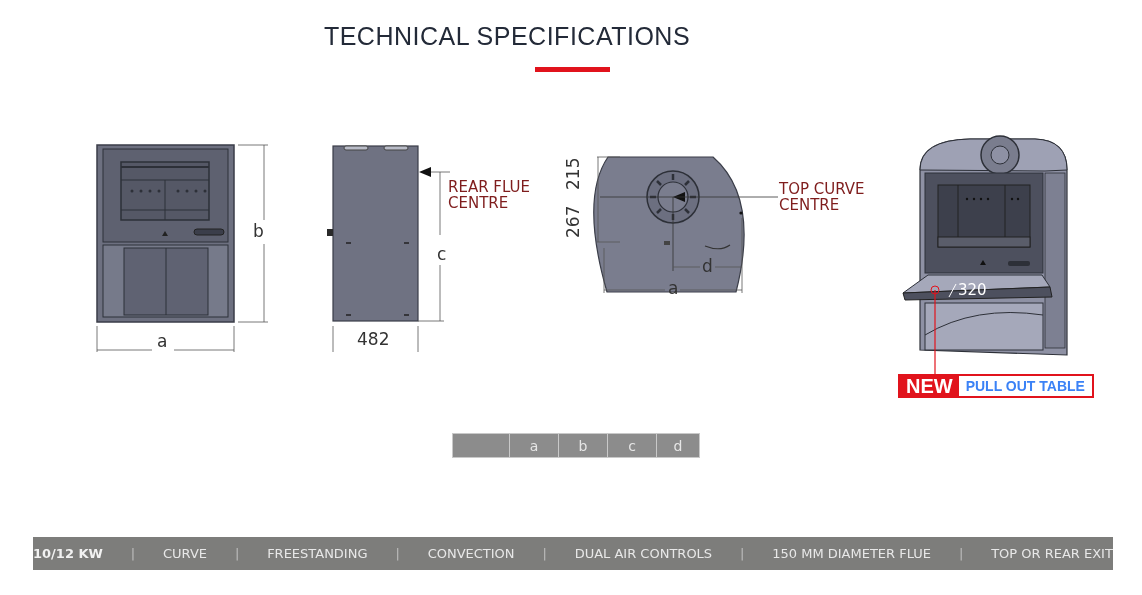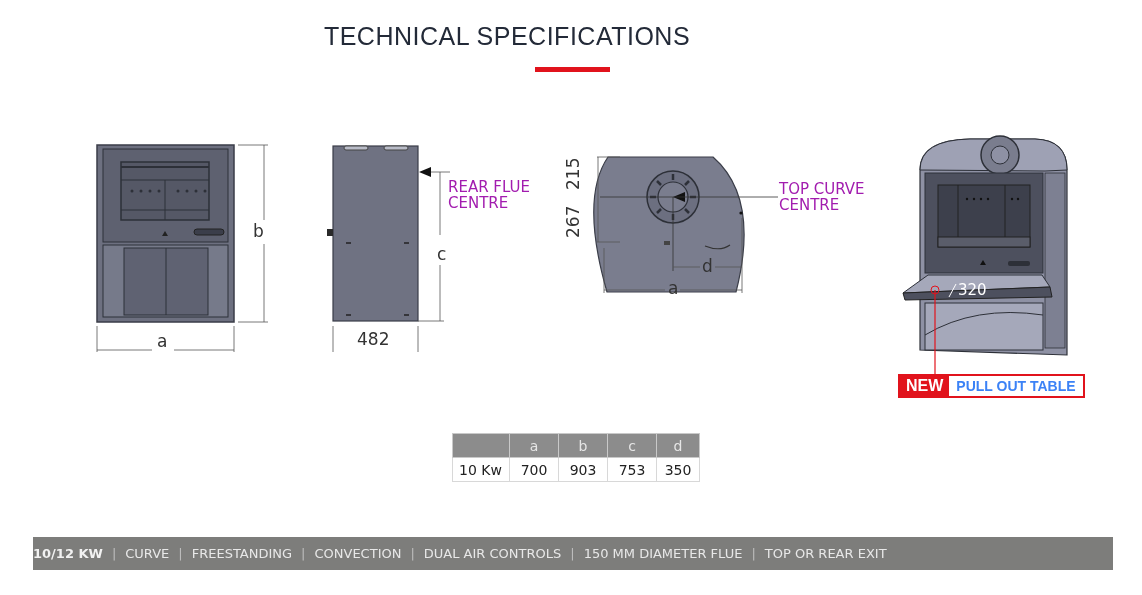--- a/index.html
+++ b/index.html
@@ -1,30 +1,30 @@
 <!DOCTYPE html>
 <html><head>
 <meta charset="utf-8">
 <style>
   html,body{margin:0;padding:0;background:#ffffff;}
   body{width:1142px;height:595px;position:relative;overflow:hidden;font-family:"Liberation Sans",sans-serif;color:#2b2f3a;}
   .title{position:absolute;left:0;width:1014px;top:22px;text-align:center;font-size:25px;letter-spacing:0.5px;color:#232a38;font-family:"Liberation Sans",sans-serif;}
   .title-bar{position:absolute;left:535px;top:67px;width:75px;height:5px;background:#e1131c;}
   .drawing{position:absolute;}
   .dim-label{position:absolute;font-size:17px;color:#333;font-family:"DejaVu Sans",sans-serif;}
-  .callout{position:absolute;font-size:15px;color:#a21caf;line-height:16px;font-family:"DejaVu Sans",sans-serif;}
+  .callout{position:absolute;font-size:15px;color:#7f1d1d;line-height:16px;font-family:"DejaVu Sans",sans-serif;}
   table.spec{position:absolute;left:452px;top:433px;border-collapse:collapse;font-size:14px;font-family:"DejaVu Sans",sans-serif;}
   table.spec th{background:#8c8c8c;color:#e6e6e6;font-weight:normal;height:23px;border:1px solid #c9c9c9;padding:0 6px;}
   table.spec td{height:23px;border:1px solid #d8d8d8;padding:0 6px;text-align:center;color:#222;}
   table.spec td.row-h{text-align:left;}
-  .footer{position:absolute;left:33px;top:537px;width:1080px;height:33px;background:#7d7d7b;display:flex;align-items:center;justify-content:flex-start;font-size:13px;color:#e8e8e8;font-family:"DejaVu Sans",sans-serif;}
+  .footer{position:absolute;left:33px;top:537px;width:1080px;height:33px;background:#7d7d7b;display:flex;align-items:center;justify-content:space-between;font-size:13px;color:#e8e8e8;font-family:"DejaVu Sans",sans-serif;}
   .footer .sep{margin:0 9px;color:#bdbdbd;}
   .footer .bold{font-weight:bold;color:#f2f2f2;}
   .badge{position:absolute;left:898px;top:374px;height:24px;display:flex;border:2px solid #e1131c;box-sizing:border-box;}
-  .badge .new{background:#e1131c;color:#fff;font-weight:bold;font-size:16px;padding:0 6px;display:flex;align-items:center;}
+  .badge .new{background:#e1131c;color:#fff;font-weight:bold;font-size:20px;padding:0 6px;display:flex;align-items:center;}
   .badge .txt{background:#fff;color:#3b82f6;font-weight:bold;font-size:14px;padding:0 7px;display:flex;align-items:center;}
 </style>
 </head>
 <body>
 
 <div class="title">TECHNICAL SPECIFICATIONS</div>
 <div class="title-bar"></div>
 
 <svg class="drawing" style="left:90px;top:140px" width="190" height="215">
   <rect x="7" y="5" width="137" height="177" fill="#6d7080" stroke="#3a3d48" stroke-width="1.5"></rect>
@@ -165,27 +165,20 @@
   <thead>
     <tr>
       <th style="width:44px"></th>
       <th style="width:36px">a</th>
       <th style="width:36px">b</th>
       <th style="width:36px">c</th>
       <th style="width:30px">d</th>
     </tr>
   </thead>
   <tbody>
-    <tr>
-      <td class="row-h">10 Kw</td>
-      <td>700</td>
-      <td>903</td>
-      <td>753</td>
-      <td>350</td>
-    </tr>
   </tbody>
 </table>
 
 <div class="footer">
   <span class="bold">10/12 KW</span>
   <span class="sep">|</span>
   <span>CURVE</span>
   <span class="sep">|</span>
   <span>FREESTANDING</span>
   <span class="sep">|</span>

